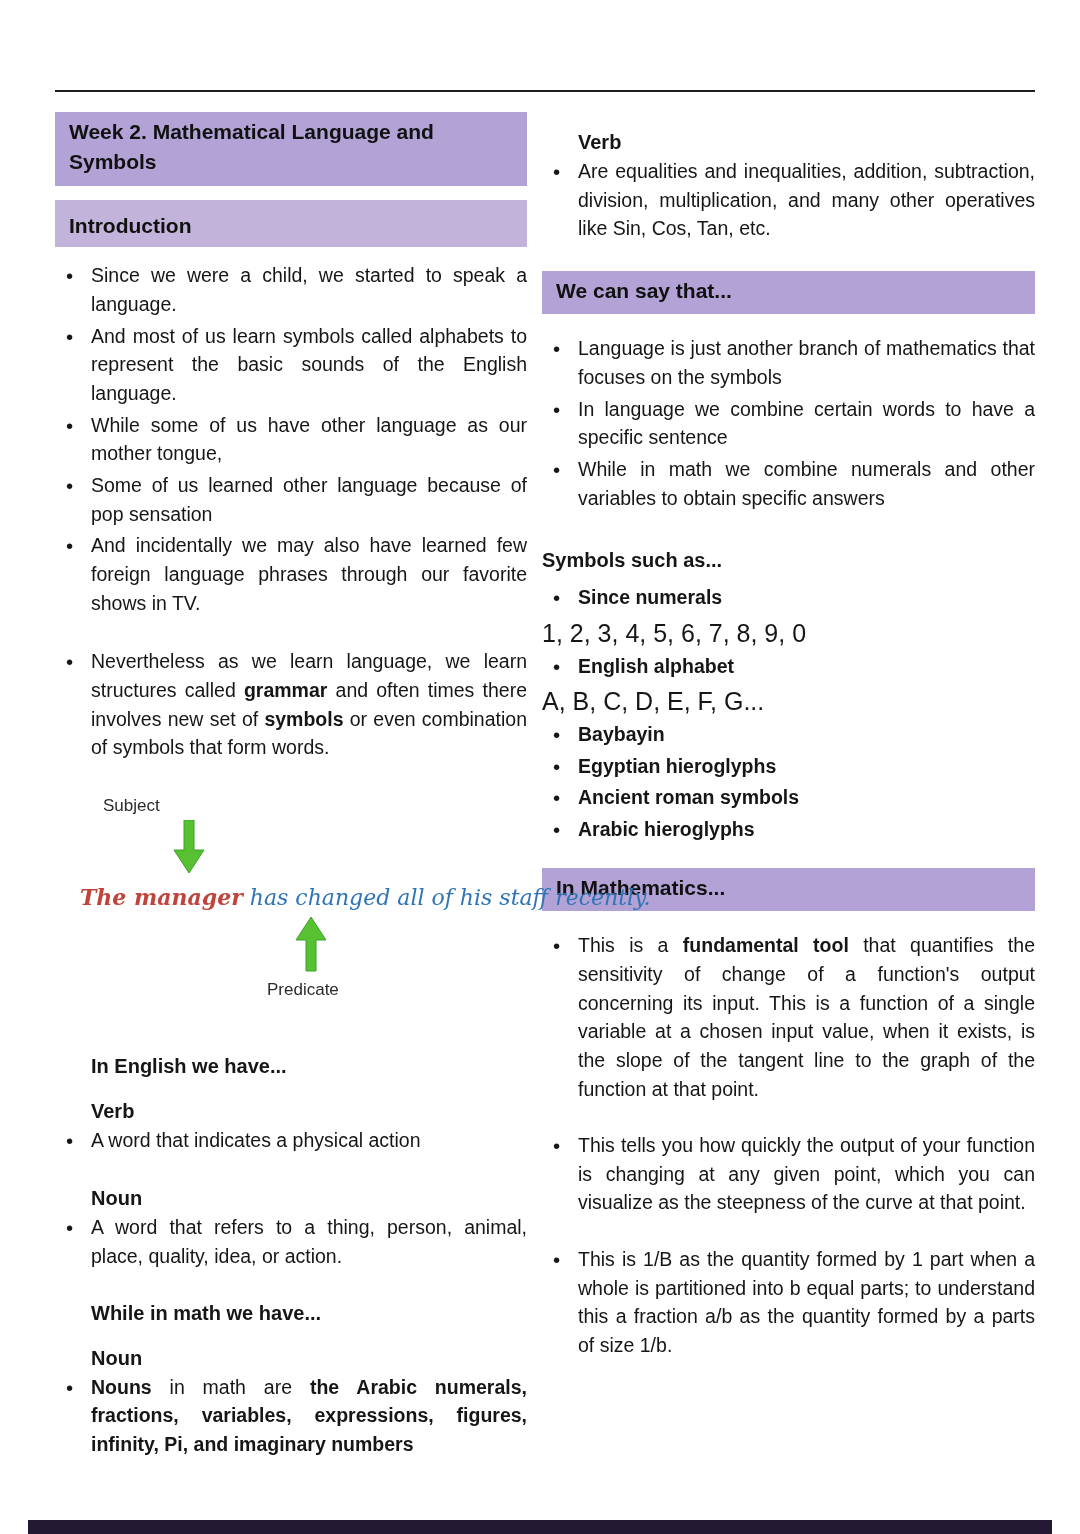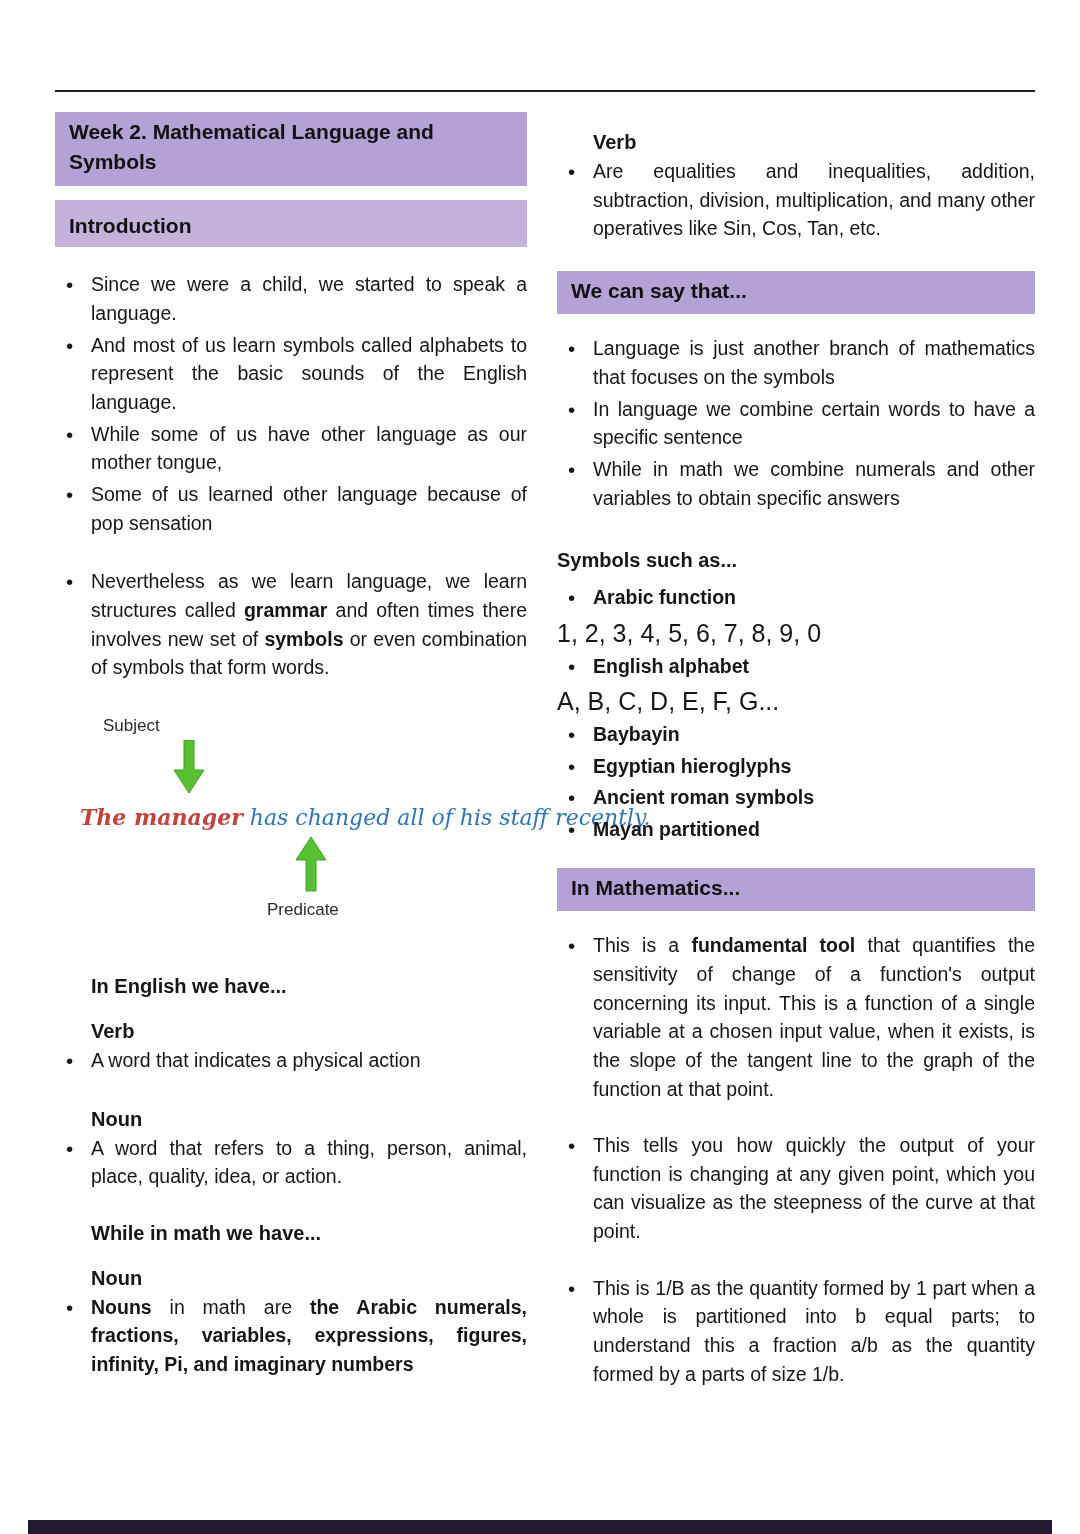--- a/index.html
+++ b/index.html
@@ -19,21 +19,21 @@
     font-weight: 800;
     letter-spacing: 0.5px;
     color: #653a9b;
     font-family: "Liberation Sans", sans-serif;
   }
   .rule {
     border: none;
     border-top: 2.5px solid #1f1f1f;
     margin-top: 44px;
   }
-  .cols { display: flex; gap: 30px; margin-top: 20px; }
+  .cols { display: flex; gap: 15px; margin-top: 20px; }
   .col-left  { width: 472px; flex: none; }
   .col-right { flex: 1; min-width: 0; }
 
   .hl-block {
     background: #b2a2d5;
     font-weight: bold;
     font-size: 21px;
     line-height: 1.45;
     padding: 5px 12px 8px 14px;
     color: #111;
@@ -71,21 +71,21 @@
     position: absolute; left: 25px; top: 88px;
     font-family: "DejaVu Serif", serif;
     font-style: italic;
     font-size: 22px;
     white-space: nowrap;
   }
   .sent-red { color: #c0443c; font-weight: bold; }
   .sent-blue { color: #2f74b5; }
 
   .mt8  { margin-top: 8px; }
-  .mt13 { margin-top: 23px; }
+  .mt13 { margin-top: 14px; }
   .mt14 { margin-top: 14px; }
   .mt20 { margin-top: 20px; }
   .mt24 { margin-top: 24px; }
   .mt28 { margin-top: 28px; }
   .mt30 { margin-top: 30px; }
   .mt34 { margin-top: 34px; }
   .mt40 { margin-top: 40px; }
 
   .footer-bar {
     position: absolute;
@@ -107,20 +107,21 @@
 
       <div class="hl-block">Week 2. Mathematical Language and Symbols</div>
 
       <div class="hl-block light mt14">Introduction</div>
 
       <div class="mt13">
         <div class="li">Since we were a child, we started to speak a language.</div>
         <div class="li">And most of us learn symbols called alphabets to represent the basic sounds of the English language.</div>
         <div class="li">While some of us have other language as our mother tongue,</div>
         <div class="li">Some of us learned other language because of pop sensation</div>
+        <div class="li">And incidentally we may also have learned few foreign language phrases through our favorite shows in TV.</div>
         <div class="li mt30"><span>Nevertheless as we learn language, we learn structures called </span><b>grammar</b><span> and often times there involves new set of </span><b>symbols</b><span> or even combination of symbols that form words.</span></div>
       </div>
 
       <div class="diagram">
         <div class="diag-label subject-label">Subject</div>
         <svg class="arrow arrow-down" width="32" height="54" viewBox="0 0 32 54">
           <polygon points="11,0 21,0 21,30 31,30 16,53 1,30 11,30" fill="#57c131" stroke="#3da32a" stroke-width="1"></polygon>
         </svg>
         <div class="sentence"><span class="sent-red">The manager</span><span class="sent-blue"> has changed all of his staff recently.</span></div>
         <svg class="arrow arrow-up" width="32" height="56" viewBox="0 0 32 56">
@@ -150,28 +151,28 @@
       <div class="hl-block mt28">We can say that...</div>
 
       <div class="mt20">
         <div class="li">Language is just another branch of mathematics that focuses on the symbols</div>
         <div class="li">In language we combine certain words to have a specific sentence</div>
         <div class="li">While in math we combine numerals and other variables to obtain specific answers</div>
       </div>
 
       <div class="flushh mt34">Symbols such as...</div>
       <div class="mt8">
-        <div class="li"><b>Arabic function</b></div>
+        <div class="li"><b>Since numerals</b></div>
         <div class="plain-line">1, 2, 3, 4, 5, 6, 7, 8, 9, 0</div>
         <div class="li"><b>English alphabet</b></div>
         <div class="plain-line">A, B, C, D, E, F, G...</div>
         <div class="li"><b>Baybayin</b></div>
         <div class="li"><b>Egyptian hieroglyphs</b></div>
         <div class="li"><b>Ancient roman symbols</b></div>
-        <div class="li"><b>Mayan partitioned</b></div>
+        <div class="li"><b>Arabic hieroglyphs</b></div>
       </div>
 
       <div class="hl-block mt24">In Mathematics...</div>
 
       <div class="mt20">
         <div class="li"><span>This is a </span><b>fundamental tool</b><span> that quantifies the sensitivity of change of a function's output concerning its input. This is a function of a single variable at a chosen input value, when it exists, is the slope of the tangent line to the graph of the function at that point.</span></div>
         <div class="li mt28">This tells you how quickly the output of your function is changing at any given point, which you can visualize as the steepness of the curve at that point.</div>
         <div class="li mt28">This is 1/B as the quantity formed by 1 part when a whole is partitioned into b equal parts; to understand this a fraction a/b as the quantity formed by a parts of size 1/b.</div>
       </div>
 

